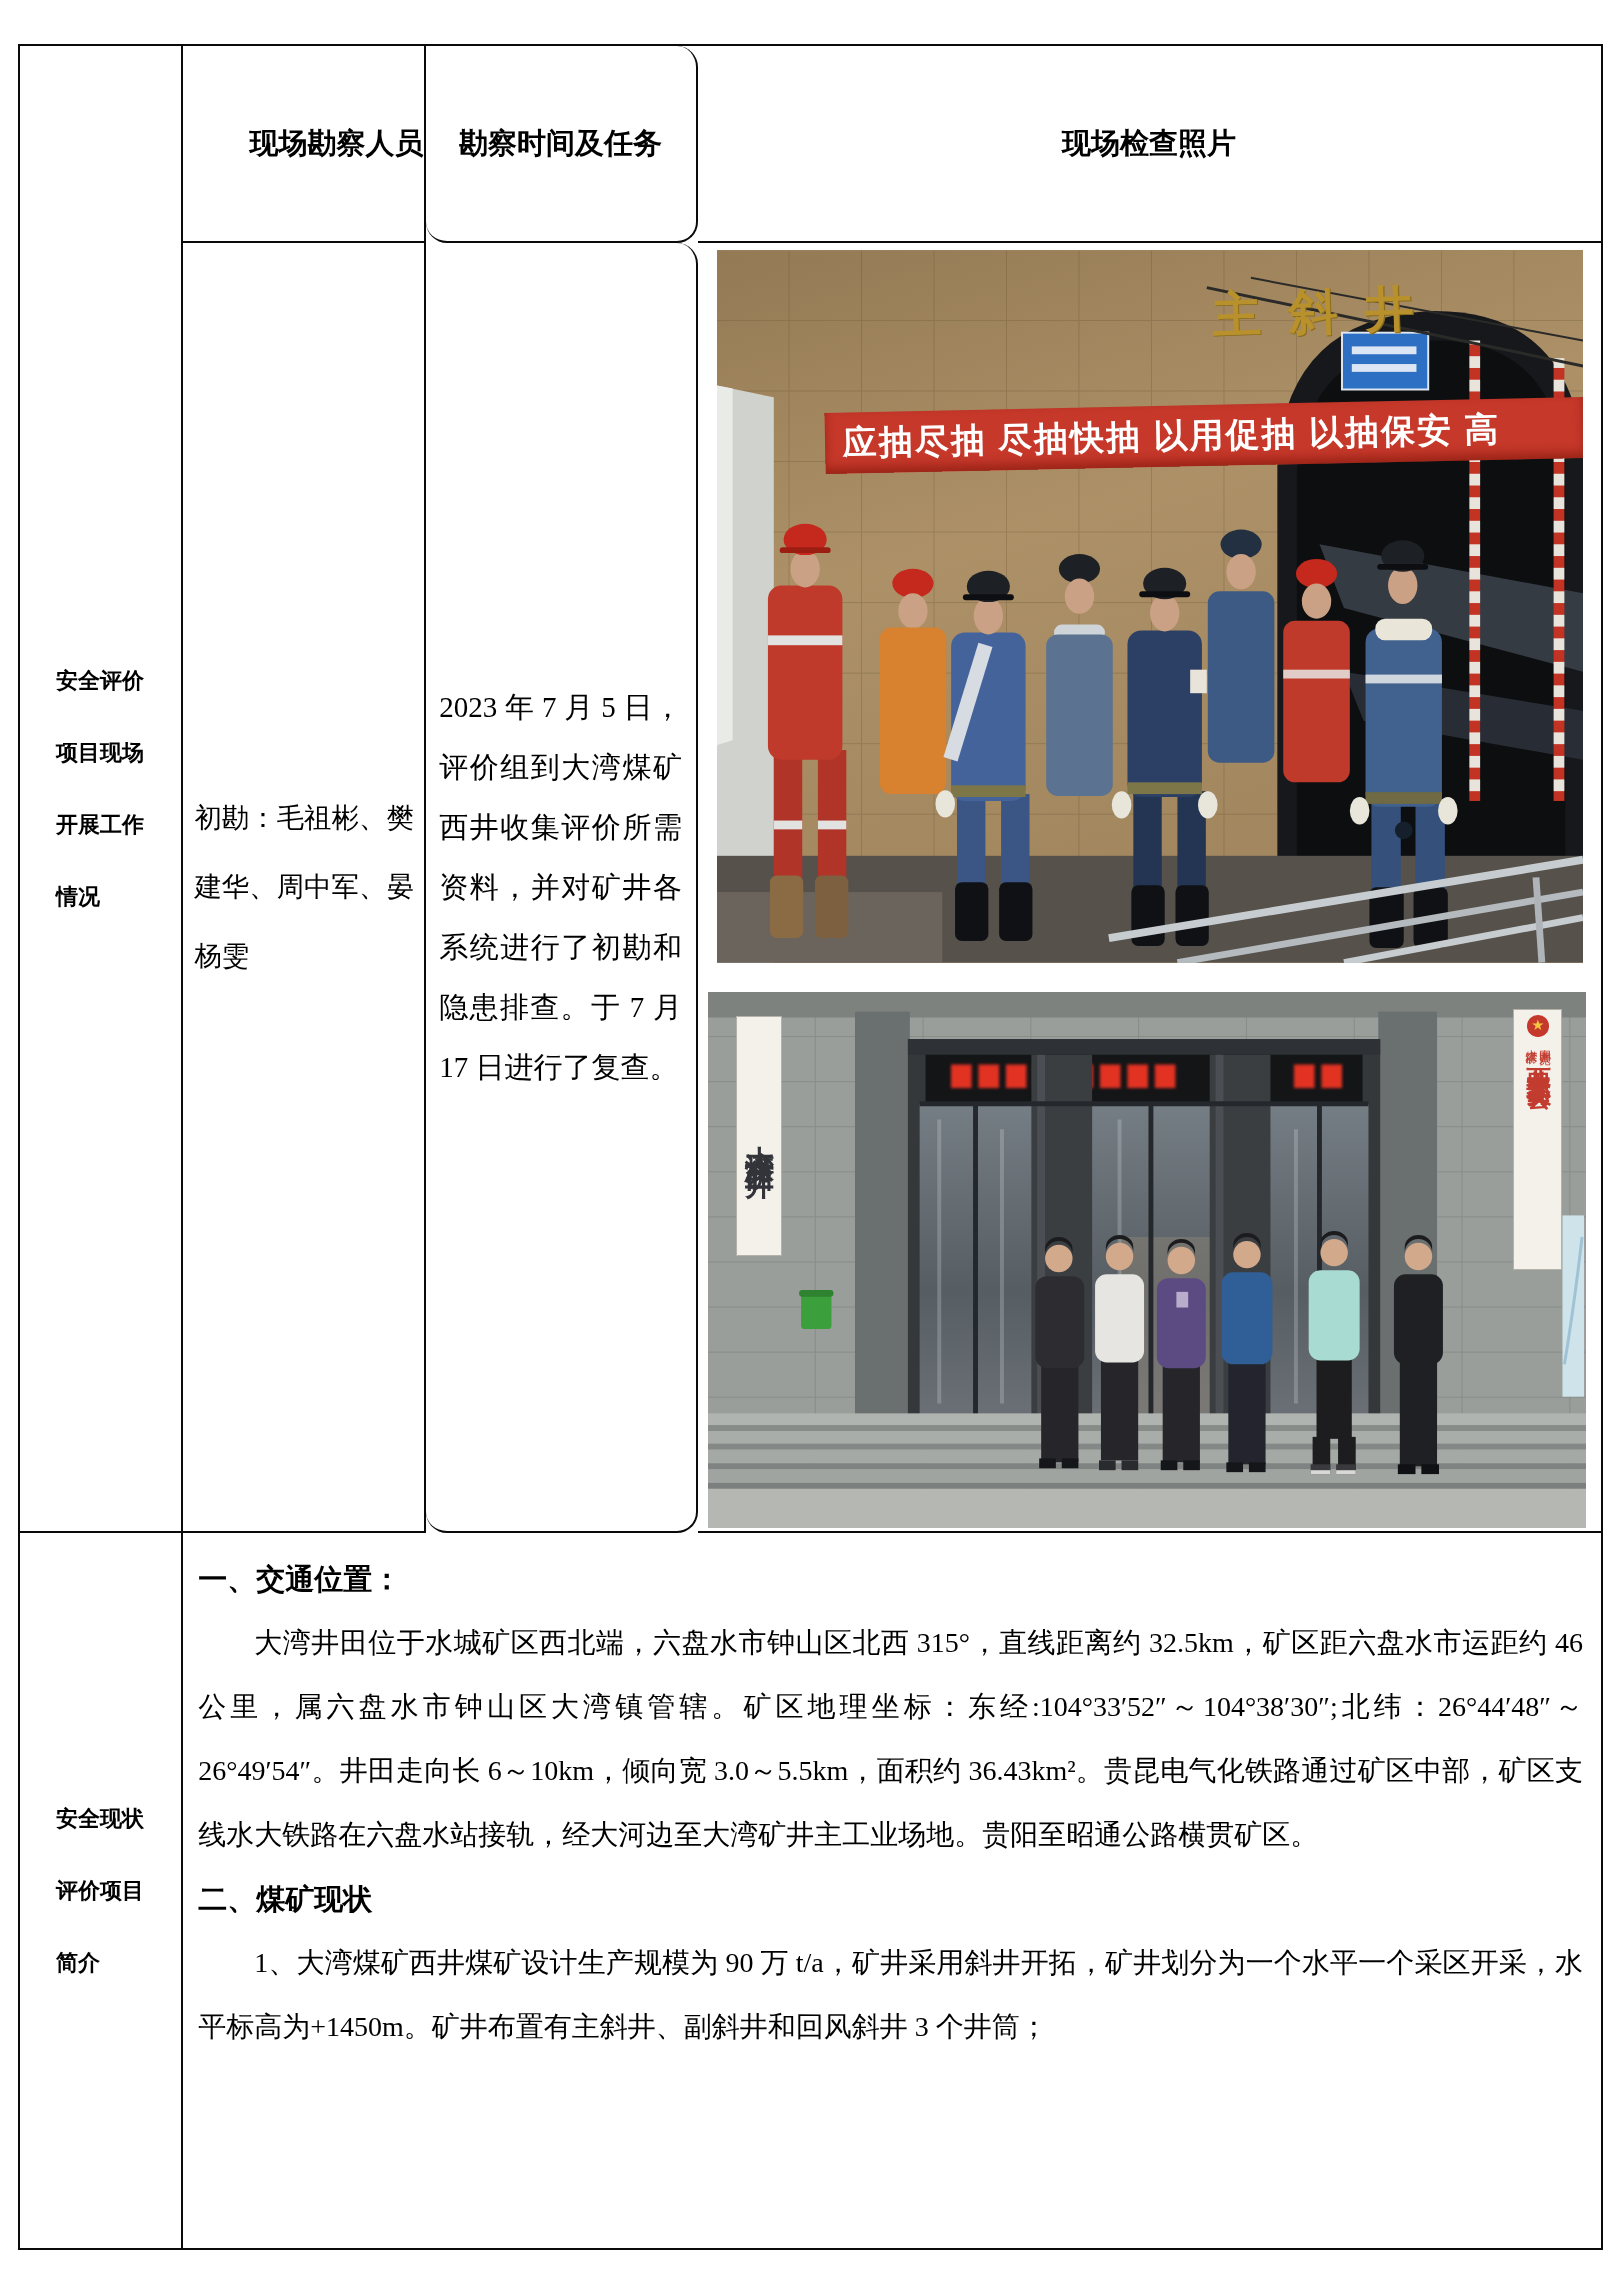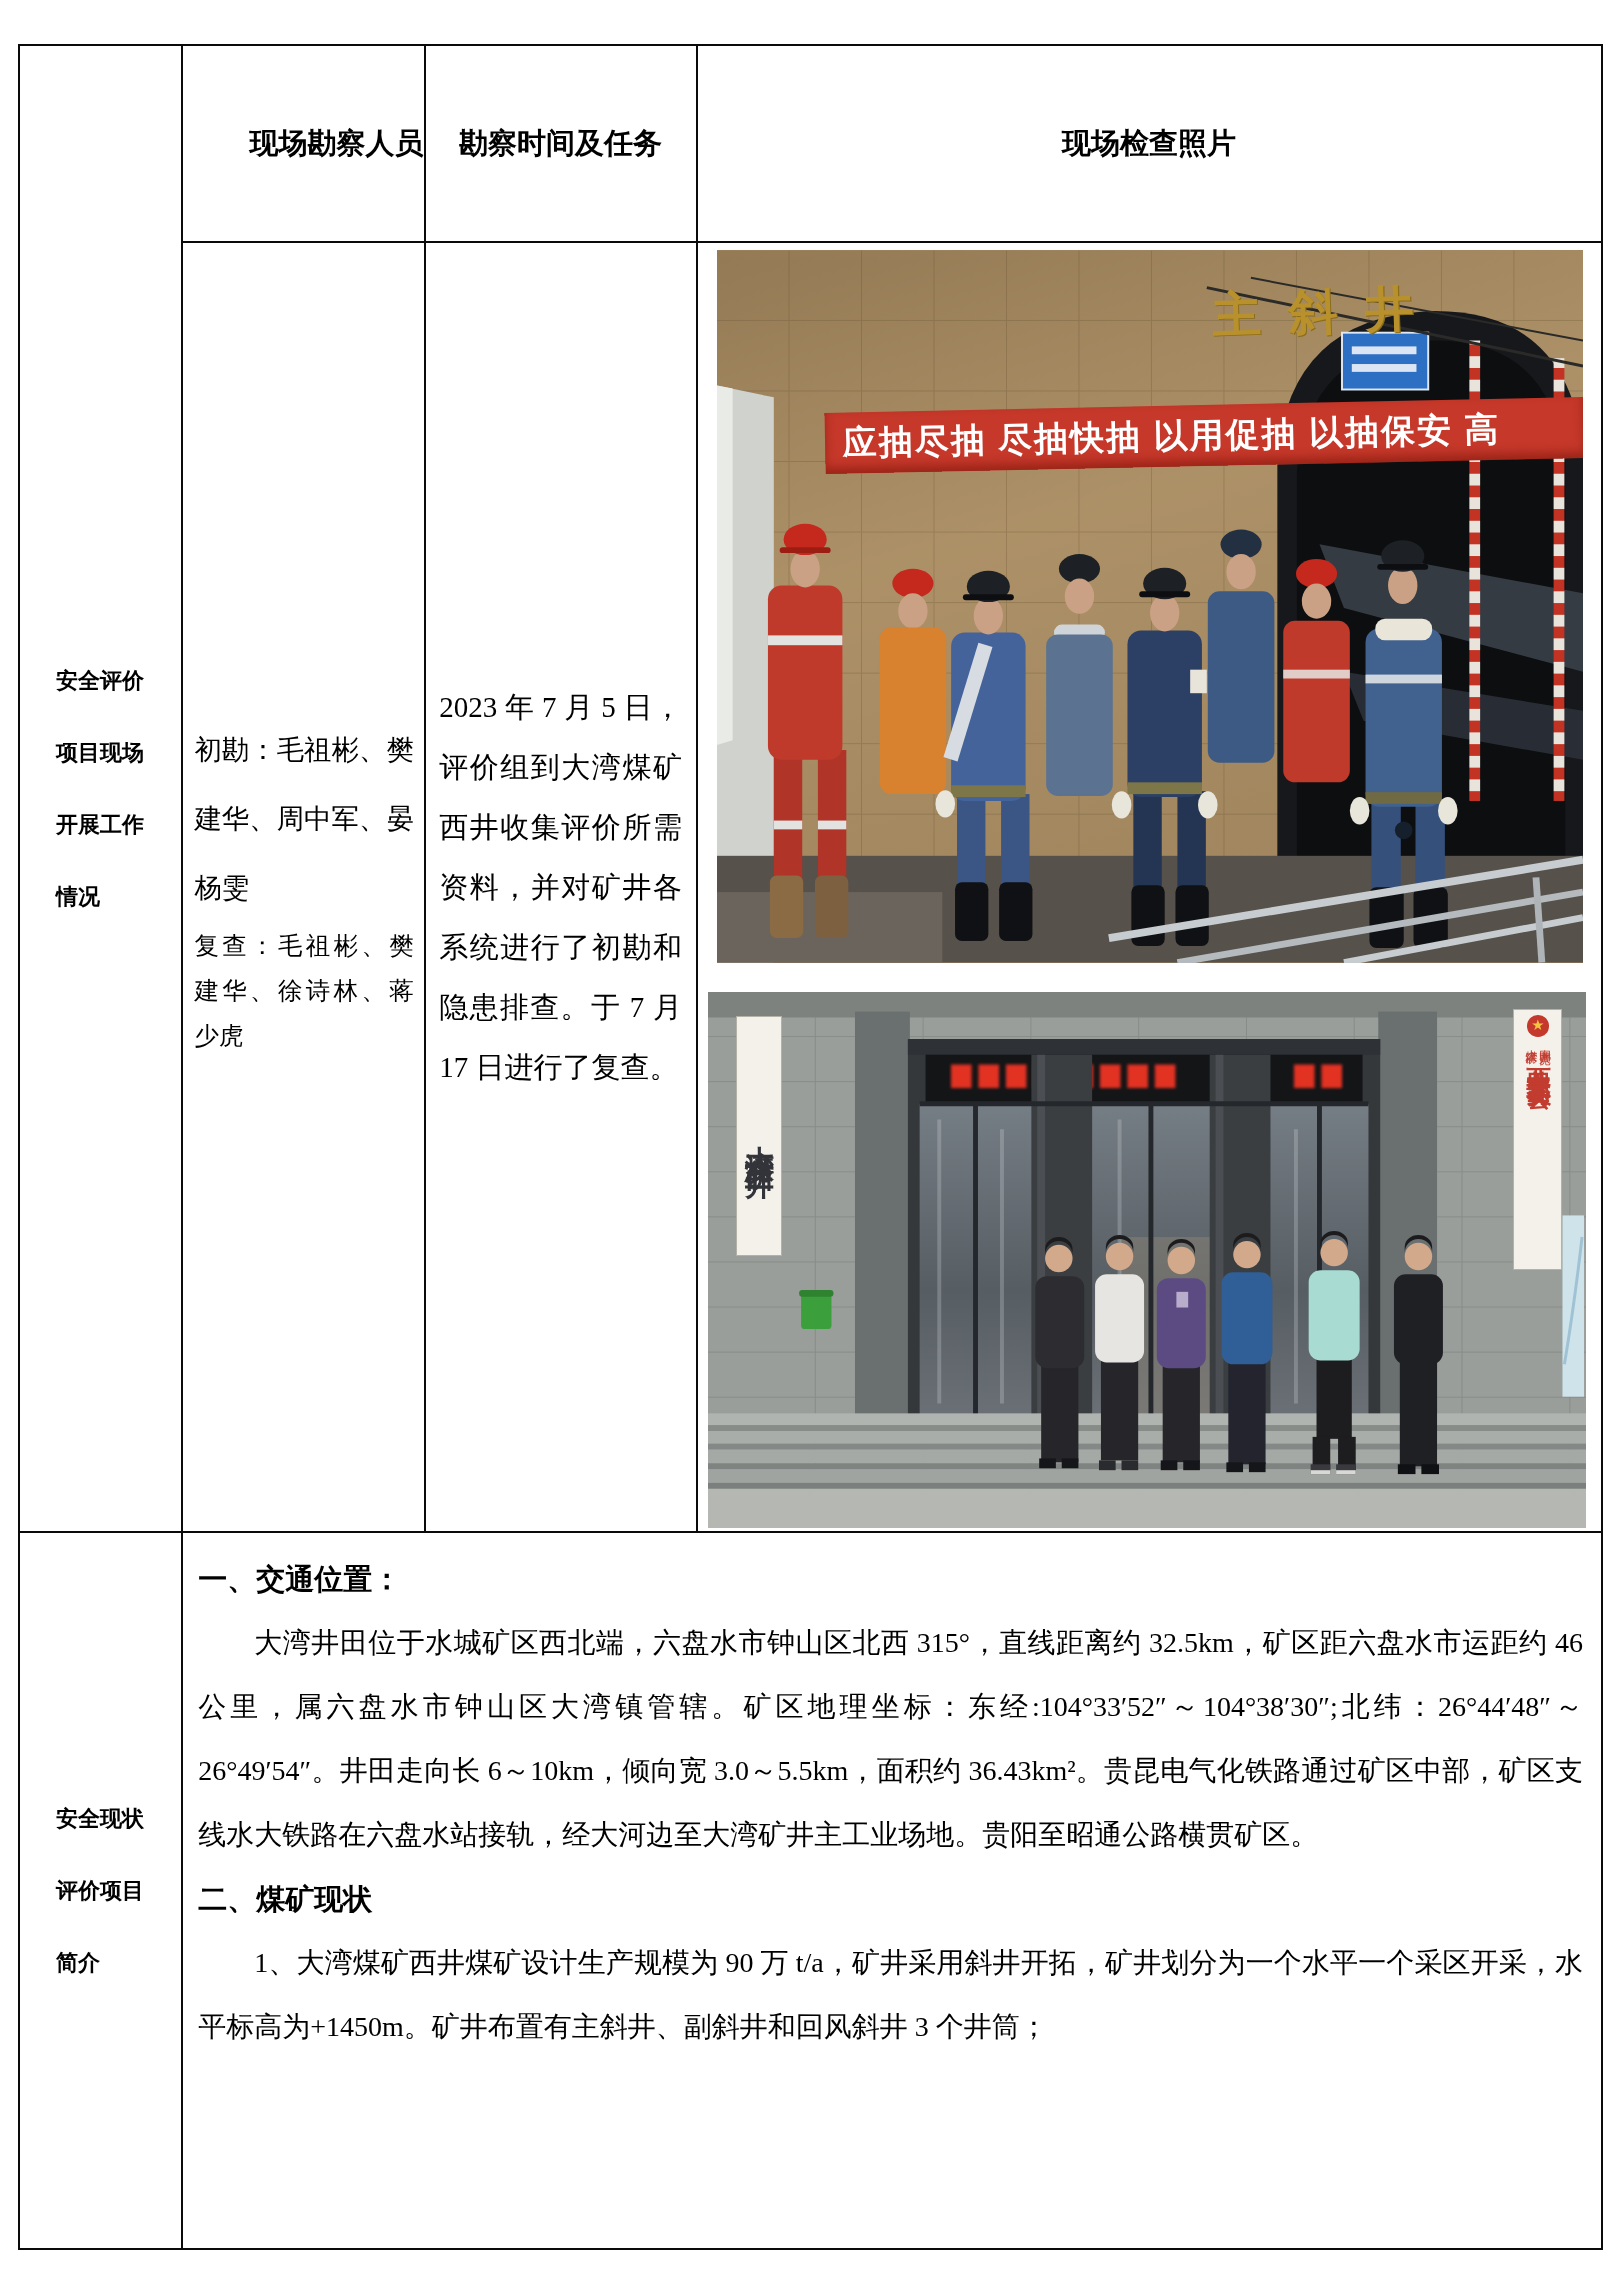--- a/index.html
+++ b/index.html
@@ -4,21 +4,21 @@
 <style>
   html,body{margin:0;padding:0;background:#ffffff;}
   #page{position:relative;width:1621px;height:2293px;background:#fff;
         font-family:"Liberation Serif","DejaVu Serif",serif;color:#000;overflow:hidden;}
   #doc-table{position:absolute;left:17.6px;top:44px;width:1585px;height:2206px;
        border:2.9px solid #0a0a0a;box-sizing:border-box;display:grid;
        grid-template-columns:163px 243px 272px 1fr;
        grid-template-rows:197px 1290px 1fr;background:#fff;}
   .cell{box-sizing:border-box;overflow:hidden;}
   .b-r{border-right:2px solid #0a0a0a;}
-  .b-r-thick{border-right:2.9px solid #0a0a0a;}
+  .b-r-thick{border-right:2.9px solid #0a0a0a;border-radius:21px;}
   .b-b{border-bottom:2.9px solid #0a0a0a;}
   .center{display:flex;align-items:center;justify-content:center;}
   .rowlabel{font-weight:bold;font-size:22px;line-height:72px;white-space:pre-line;}
   .hdr{font-weight:bold;font-size:29px;text-align:center;}
   #cell-label-top{grid-column:1;grid-row:1/3;}
   #cell-label-bottom{grid-column:1;grid-row:3;}
   #cell-personnel{grid-column:2;grid-row:2;padding:0 9.8px 0 11.8px;}
   #cell-personnel .p1{font-size:27.4px;line-height:69px;text-align:justify;margin:0;}
   #cell-personnel .p2{font-size:24.5px;line-height:45px;text-align:justify;margin:0;}
   #cell-timetask{grid-column:3;grid-row:2;padding:0 13.7px;}
@@ -71,21 +71,20 @@
     <div class="cell b-r-thick b-b center" style="grid-column:3;grid-row:1;">
       <div class="hdr">勘察时间及任务</div>
     </div>
     <div class="cell b-b center" style="grid-column:4;grid-row:1;">
       <div class="hdr">现场检查照片</div>
     </div>
 
     <div id="cell-personnel" class="cell b-r b-b center">
       <div>
         <p class="p1">初勘：毛祖彬、樊建华、周中军、晏杨雯</p>
-        <p class="p2">复查：毛祖彬、樊建华、徐诗林、蒋少虎</p>
       </div>
     </div>
     <div id="cell-timetask" class="cell b-r-thick b-b center">
       <p class="t">2023 年 7 月 5 日，评价组到大湾煤矿西井收集评价所需资料，并对矿井各系统进行了初勘和隐患排查。于 7 月 17 日进行了复查。</p>
     </div>
 
     <div id="cell-photos" class="cell b-b">
 
       <div id="photo1">
         <svg width="866" height="713" viewBox="0 0 884 727">

